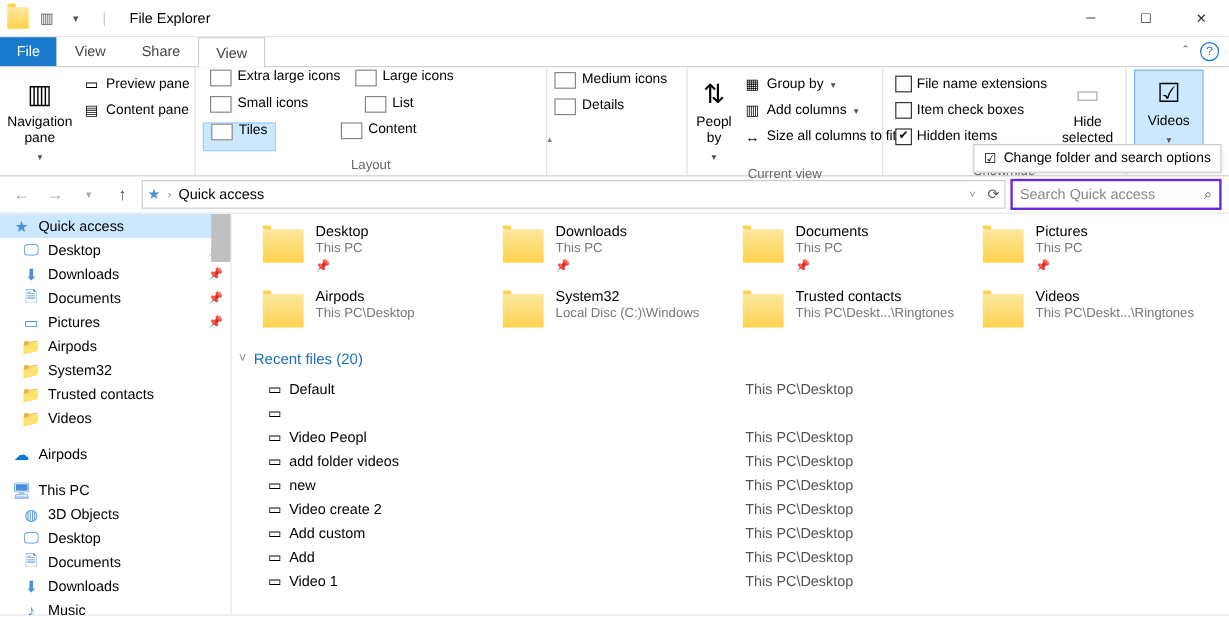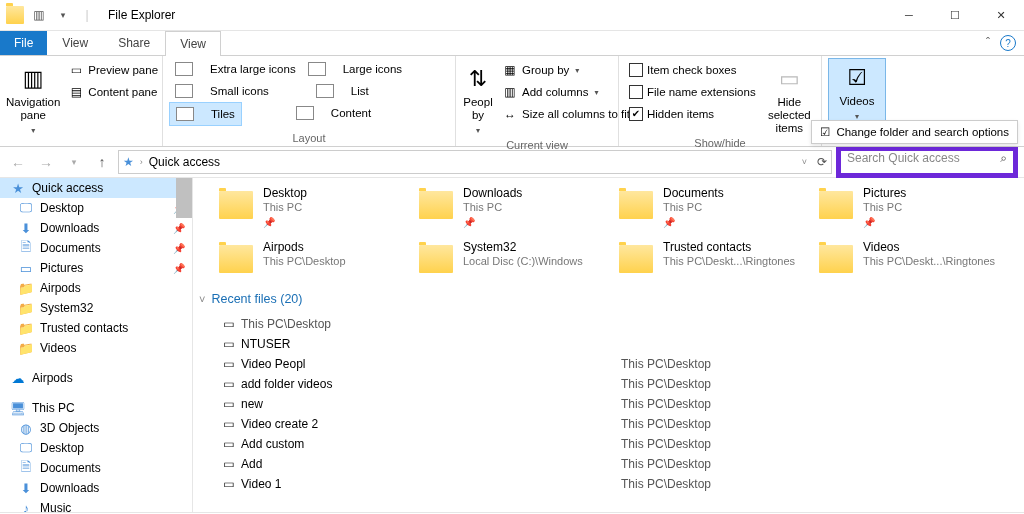--- a/index.html
+++ b/index.html
@@ -18,33 +18,33 @@
 .help-caret{position:absolute;right:8px;top:4px;color:#666;display:flex;gap:10px;align-items:center}
 .ribbon{height:90px;border-top:1px solid #d0d0d0;border-bottom:1px solid #d0d0d0;display:flex;background:#fff;position:relative;z-index:1}
 .rib-group{border-right:1px solid #e0e0e0;display:flex;flex-direction:column;padding:2px 6px 0}
 .rib-body{flex:1;display:flex;align-items:flex-start;gap:4px}
 .rib-label{text-align:center;color:#666;font-size:11px;padding:2px 0}
 .big-btn{display:flex;flex-direction:column;align-items:center;justify-content:center;width:66px;text-align:center;line-height:13px;font-size:11.5px;padding-top:4px;gap:2px}
 .big-btn .ic{width:32px;height:32px;display:flex;align-items:center;justify-content:center;font-size:22px}
 .pane-col{display:flex;flex-direction:column;gap:2px;padding-top:2px}
 .small-row{display:flex;align-items:center;gap:4px;height:20px;padding:0 4px;font-size:11.5px;white-space:nowrap}
 .small-row .ic{width:16px;height:16px;display:flex;align-items:center;justify-content:center;font-size:12px}
-.layout-item{display:flex;align-items:center;gap:17px;height:22px;padding:0 6px;font-size:11.5px;white-space:nowrap}
+.layout-item{display:flex;gap:5px;height:22px;padding:0 6px;font-size:11.5px;white-space:nowrap}
 .layout-item.sel{background:#cce8ff;border:1px solid #99d1ff}
 .layout-ic{width:16px;height:12px;display:inline-block;border:1px solid #888;background:#fff;position:relative}
 .chk{width:12px;height:12px;border:1px solid #333;display:inline-flex;align-items:center;justify-content:center;font-size:10px;line-height:1}
 .options-btn{background:#cce8ff;border:1px solid #7ab7e8;padding:2px 4px}
 .tooltip-bar{position:absolute;right:6px;top:120px;background:#fff;border:1px solid #ccc;padding:4px 8px;font-size:11.5px;display:flex;align-items:center;gap:6px;box-shadow:0 2px 4px rgba(0,0,0,.1);z-index:5}
 .addr-row{height:30px;display:flex;align-items:center;gap:4px;padding:0 6px;border-bottom:1px solid #e6e6e6}
 .nav-arrow{width:24px;height:24px;display:flex;align-items:center;justify-content:center;color:#aaa;font-size:14px}
 .nav-arrow.enabled{color:#555}
 .addr-bar{flex:1;height:22px;border:1px solid #ccc;display:flex;align-items:center;padding:0 4px;gap:6px;position:relative}
 .addr-bar .ic{color:#4a90d9}
 .refresh{position:absolute;right:4px;color:#555}
-.search-box{width:160px;height:22px;border:5px solid #6d28d9;display:flex;padding:0 6px;color:#888;justify-content:space-between}
+.search-box{width:160px;height:22px;border:2px solid #6d28d9;display:flex;align-items:center;padding:0 6px;color:#888;justify-content:space-between}
 .body-row{display:flex;height:334px}
 .tree{width:192px;border-right:1px solid #e6e6e6;overflow-y:auto;position:relative}
 .tree-item{display:flex;align-items:center;height:20px;padding:0 6px 0 18px;gap:6px;font-size:12px;white-space:nowrap}
 .tree-item.top{padding-left:10px}
 .tree-item.sel{background:#cce8ff}
 .tree-item .pin{margin-left:auto;color:#888;font-size:10px}
 .tree-ic{width:16px;height:16px;display:flex;align-items:center;justify-content:center;font-size:13px}
 .content{flex:1;overflow-y:auto;padding:8px 0 0 6px;position:relative}
 .section-hdr{color:#1a6fb5;font-size:12.5px;display:flex;align-items:center;gap:6px;margin:4px 0 8px}
 .section-hdr::before{content:"˅";color:#888;font-size:11px}
@@ -144,20 +144,36 @@
           </div>
         <div class="layout-item" style="margin-left:48px">
             <span class="layout-ic"></span>
             <span>Content</span>
           </div>
       </div>
     </div>
     <div class="rib-label">Layout</div>
   </div>
 
+  <div class="rib-group" style="width:110px;padding-left:0">
+    <div class="rib-body" style="flex-direction:column;gap:0;padding-top:2px">
+      <div class="layout-item">
+          <span class="layout-ic"></span>
+          <span>Medium icons</span>
+        </div>
+      <div class="layout-item">
+          <span class="layout-ic"></span>
+          <span>Details</span>
+        </div>
+      <div style="height:22px;display:flex;align-items:center;justify-content:flex-end;padding-right:6px;gap:2px;color:#888;font-size:8px">
+          <span>▴</span>
+        </div>
+    </div>
+    <div class="rib-label">&nbsp;</div>
+  </div>
 
   <div class="rib-group" style="width:150px">
     <div class="rib-body">
       <div class="big-btn" style="width:40px">
         <span class="ic">⇅</span>
         <span>Peopl by</span>
         <span style="font-size:8px;color:#555">▾</span>
       </div>
       <div class="pane-col">
         <div class="small-row">
@@ -177,25 +193,25 @@
       </div>
     </div>
     <div class="rib-label">Current view</div>
   </div>
 
   <div class="rib-group" style="width:190px">
     <div class="rib-body">
       <div class="pane-col" style="padding-top:2px">
         <div class="small-row">
             <span class="chk"></span>
+            <span>File name extensions</span>
+          </div>
+        <div class="small-row">
+            <span class="chk"></span>
             <span>Item check boxes</span>
-          </div>
-        <div class="small-row">
-            <span class="chk"></span>
-            <span>File name extensions</span>
           </div>
         <div class="small-row">
             <span class="chk">✔</span>
             <span>Hidden items</span>
           </div>
       </div>
       <div class="big-btn" style="width:60px">
         <span class="ic" style="color:#bbb">▭</span>
         <span>Hide selected items</span>
       </div>
@@ -397,25 +413,25 @@
           </div>
         </div>
       </div>
 
     <div class="section-hdr">
         <span>Recent files (20)</span>
       </div>
     <div id="recent-list">
         <div class="recent-row">
           <span class="recent-ic">▭</span>
-          <span class="recent-path">This PC\Desktop</span>
-        </div>
-        <div class="recent-row">
-          <span class="recent-ic">▭</span>
-          <span class="recent-name">NTUSER</span>
+          <span class="recent-name">Default</span>
+          <span class="recent-path">This PC\Desktop</span>
+        </div>
+        <div class="recent-row">
+          <span class="recent-ic">▭</span>
         </div>
         <div class="recent-row">
           <span class="recent-ic">▭</span>
           <span class="recent-name">Video Peopl</span>
           <span class="recent-path">This PC\Desktop</span>
         </div>
         <div class="recent-row">
           <span class="recent-ic">▭</span>
           <span class="recent-name">add folder videos</span>
           <span class="recent-path">This PC\Desktop</span>

